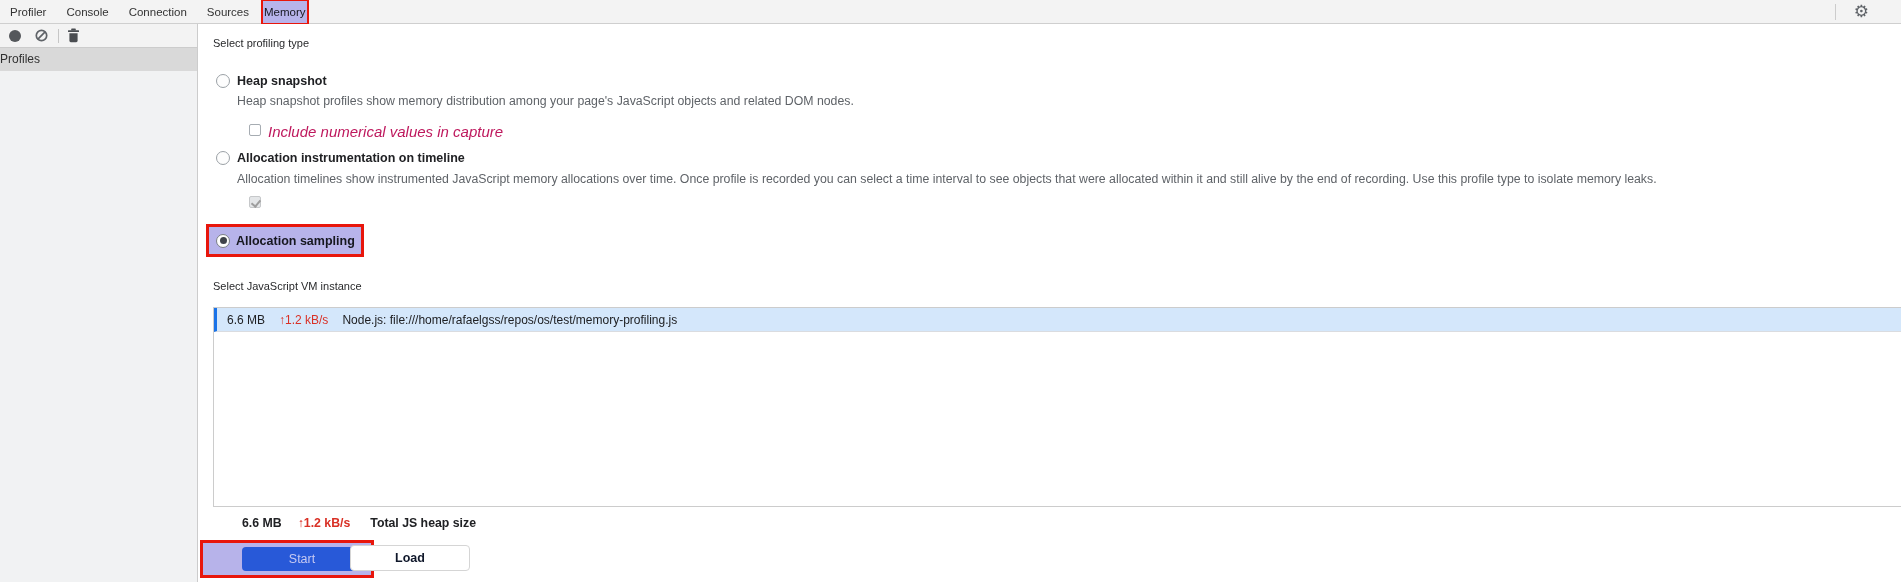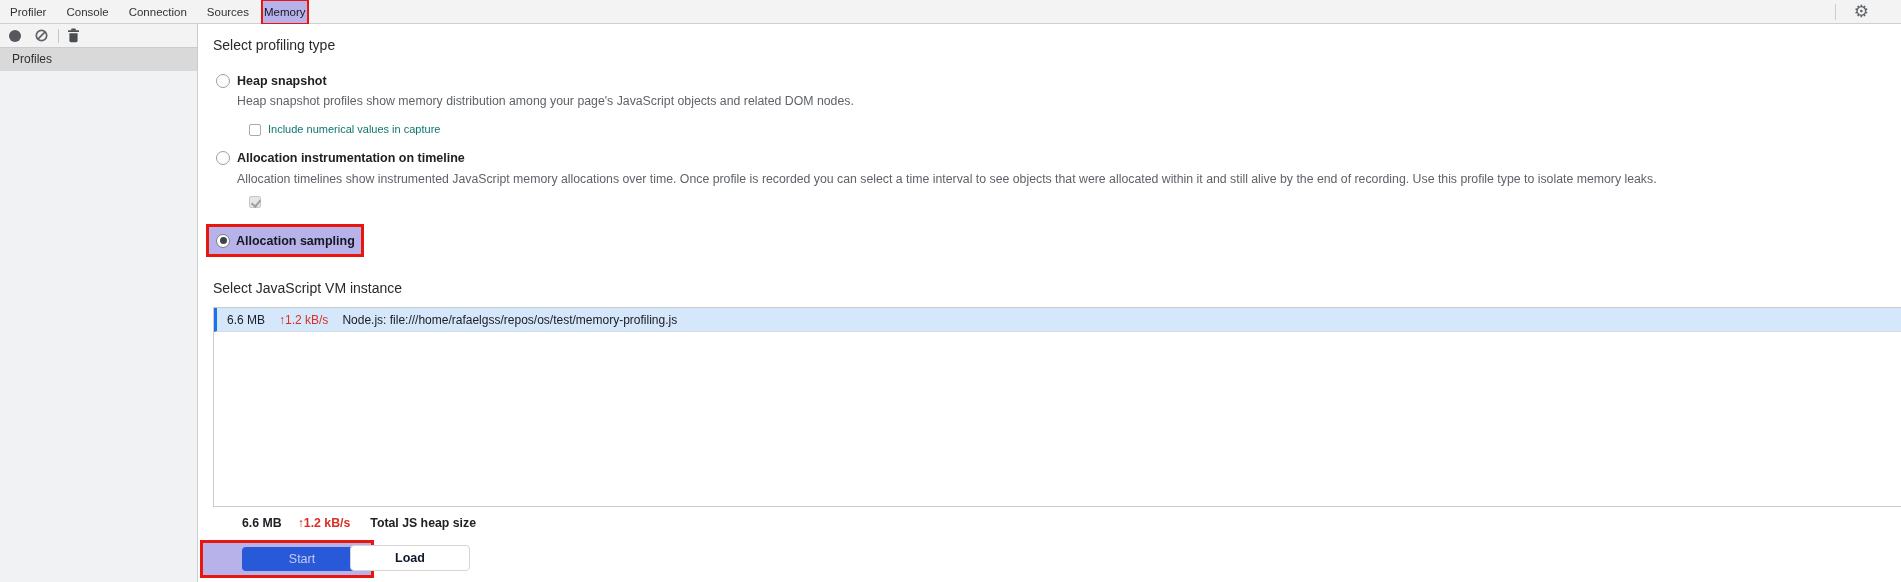--- a/index.html
+++ b/index.html
@@ -19,41 +19,41 @@
   
   .ltoolbar { position:absolute; left:0; top:24px; width:198px; height:24px;
     background:#f3f3f3; border-right:1px solid #ccc; border-bottom:1px solid #ccc;
     display:flex; align-items:center; }
   .rec-dot { width:12px; height:12px; border-radius:50%; background:#54575b; margin-left:9px; }
   .icon-btn { display:flex; align-items:center; justify-content:center; }
   .tb-sep { width:1px; height:14px; background:#c6c6c6; margin:0 8px 0 10px; }
   .sidebar { position:absolute; left:0; top:48px; width:198px; height:534px;
     background:#f1f2f3; border-right:1px solid #ccc; }
   .profiles-row { height:23px; background:#d9d9d9; font-size:12px; color:#303030;
-    line-height:23px; padding-left:12px; }
+    line-height:23px; }
 
   
   .content { position:absolute; left:198px; top:24px; width:1703px; height:558px; background:#fff; }
-  .h-main { position:absolute; font-size:14px; color:#28292b; white-space:nowrap; }
+  .h-main { position:absolute; font-size:11px; color:#28292b; white-space:nowrap; }
   .h1 { left:15px; top:13px; }
   .h2 { left:15px; top:256px; }
 
   .radio { position:absolute; width:14px; height:14px; border-radius:50%;
     border:1px solid #9ba1a6; background:#fdfdfd; }
   .radio.sel { border-color:#7a7f85; }
   .radio.sel::after { content:""; position:absolute; left:2.5px; top:2.5px; width:7px; height:7px;
     border-radius:50%; background:#3f434a; }
   .opt-label { position:absolute; font-size:12.5px; font-weight:600; color:#202124; white-space:nowrap; }
   .desc { position:absolute; font-size:12.3px; color:#5f6368; white-space:nowrap; }
   .cbox { position:absolute; width:12px; height:12px; border:1px solid #a6acb2;
     border-radius:2px; background:#fff; }
   .cbox.checked { background:#e4e6e8; border-color:#c6c8ca; }
   .cbox.checked::after { content:""; position:absolute; left:2.5px; top:1px; width:4px; height:7px;
     border:solid #9e9e9e; border-width:0 2px 2px 0; transform:rotate(40deg); }
-  .cb-label { position:absolute; font-size:11px; color:#0f766e; white-space:nowrap; }
+  .cb-label { position:absolute; font-size:15px; color:#be185d; white-space:nowrap;font-style:italic; }
 
   .hl-box { position:absolute; left:8px; top:200px; height:33px;
     background:#b7b3ea; border:3px solid #e8160c; display:flex; align-items:center;
     padding:0 6px 0 0; }
   .hl-box .radio { position:relative; margin-left:7px; }
   .hl-box .opt-label { position:relative; margin-left:6px; color:#16171f; }
 
   
   .vm-list { position:absolute; left:15px; top:283px; right:0px; height:200px;
     border:1px solid #ccc; border-right:none; background:#fff; }

